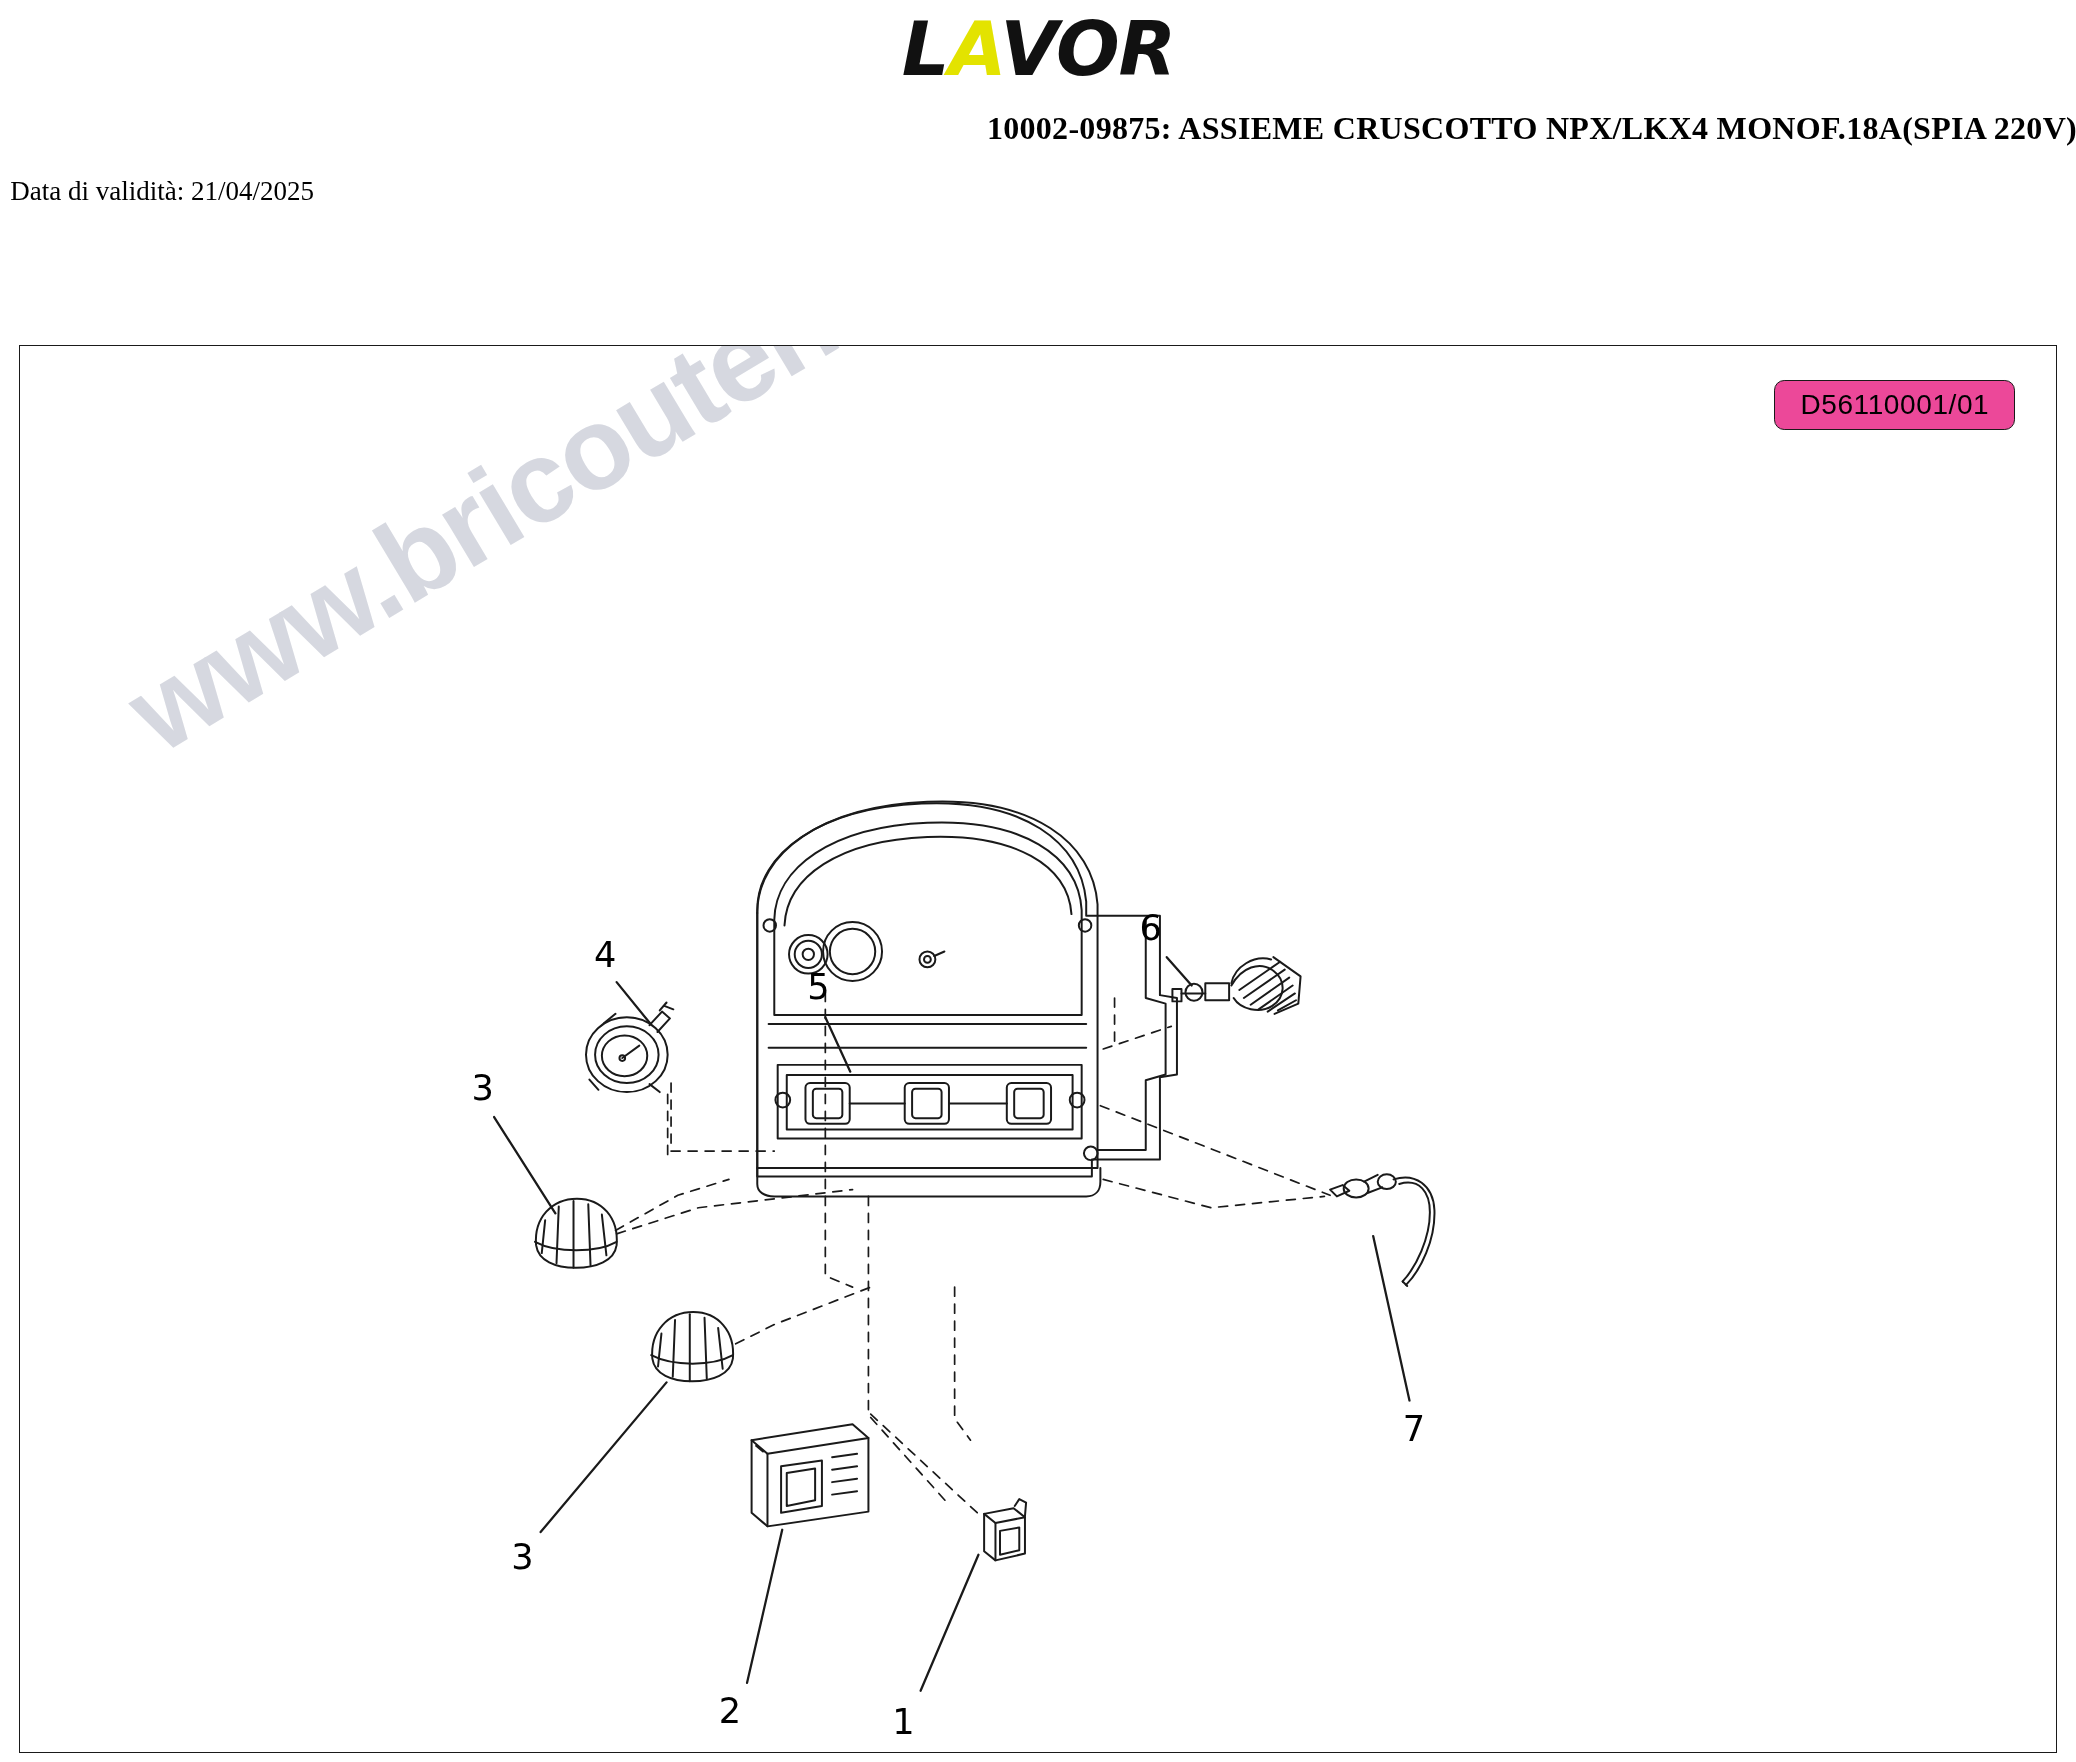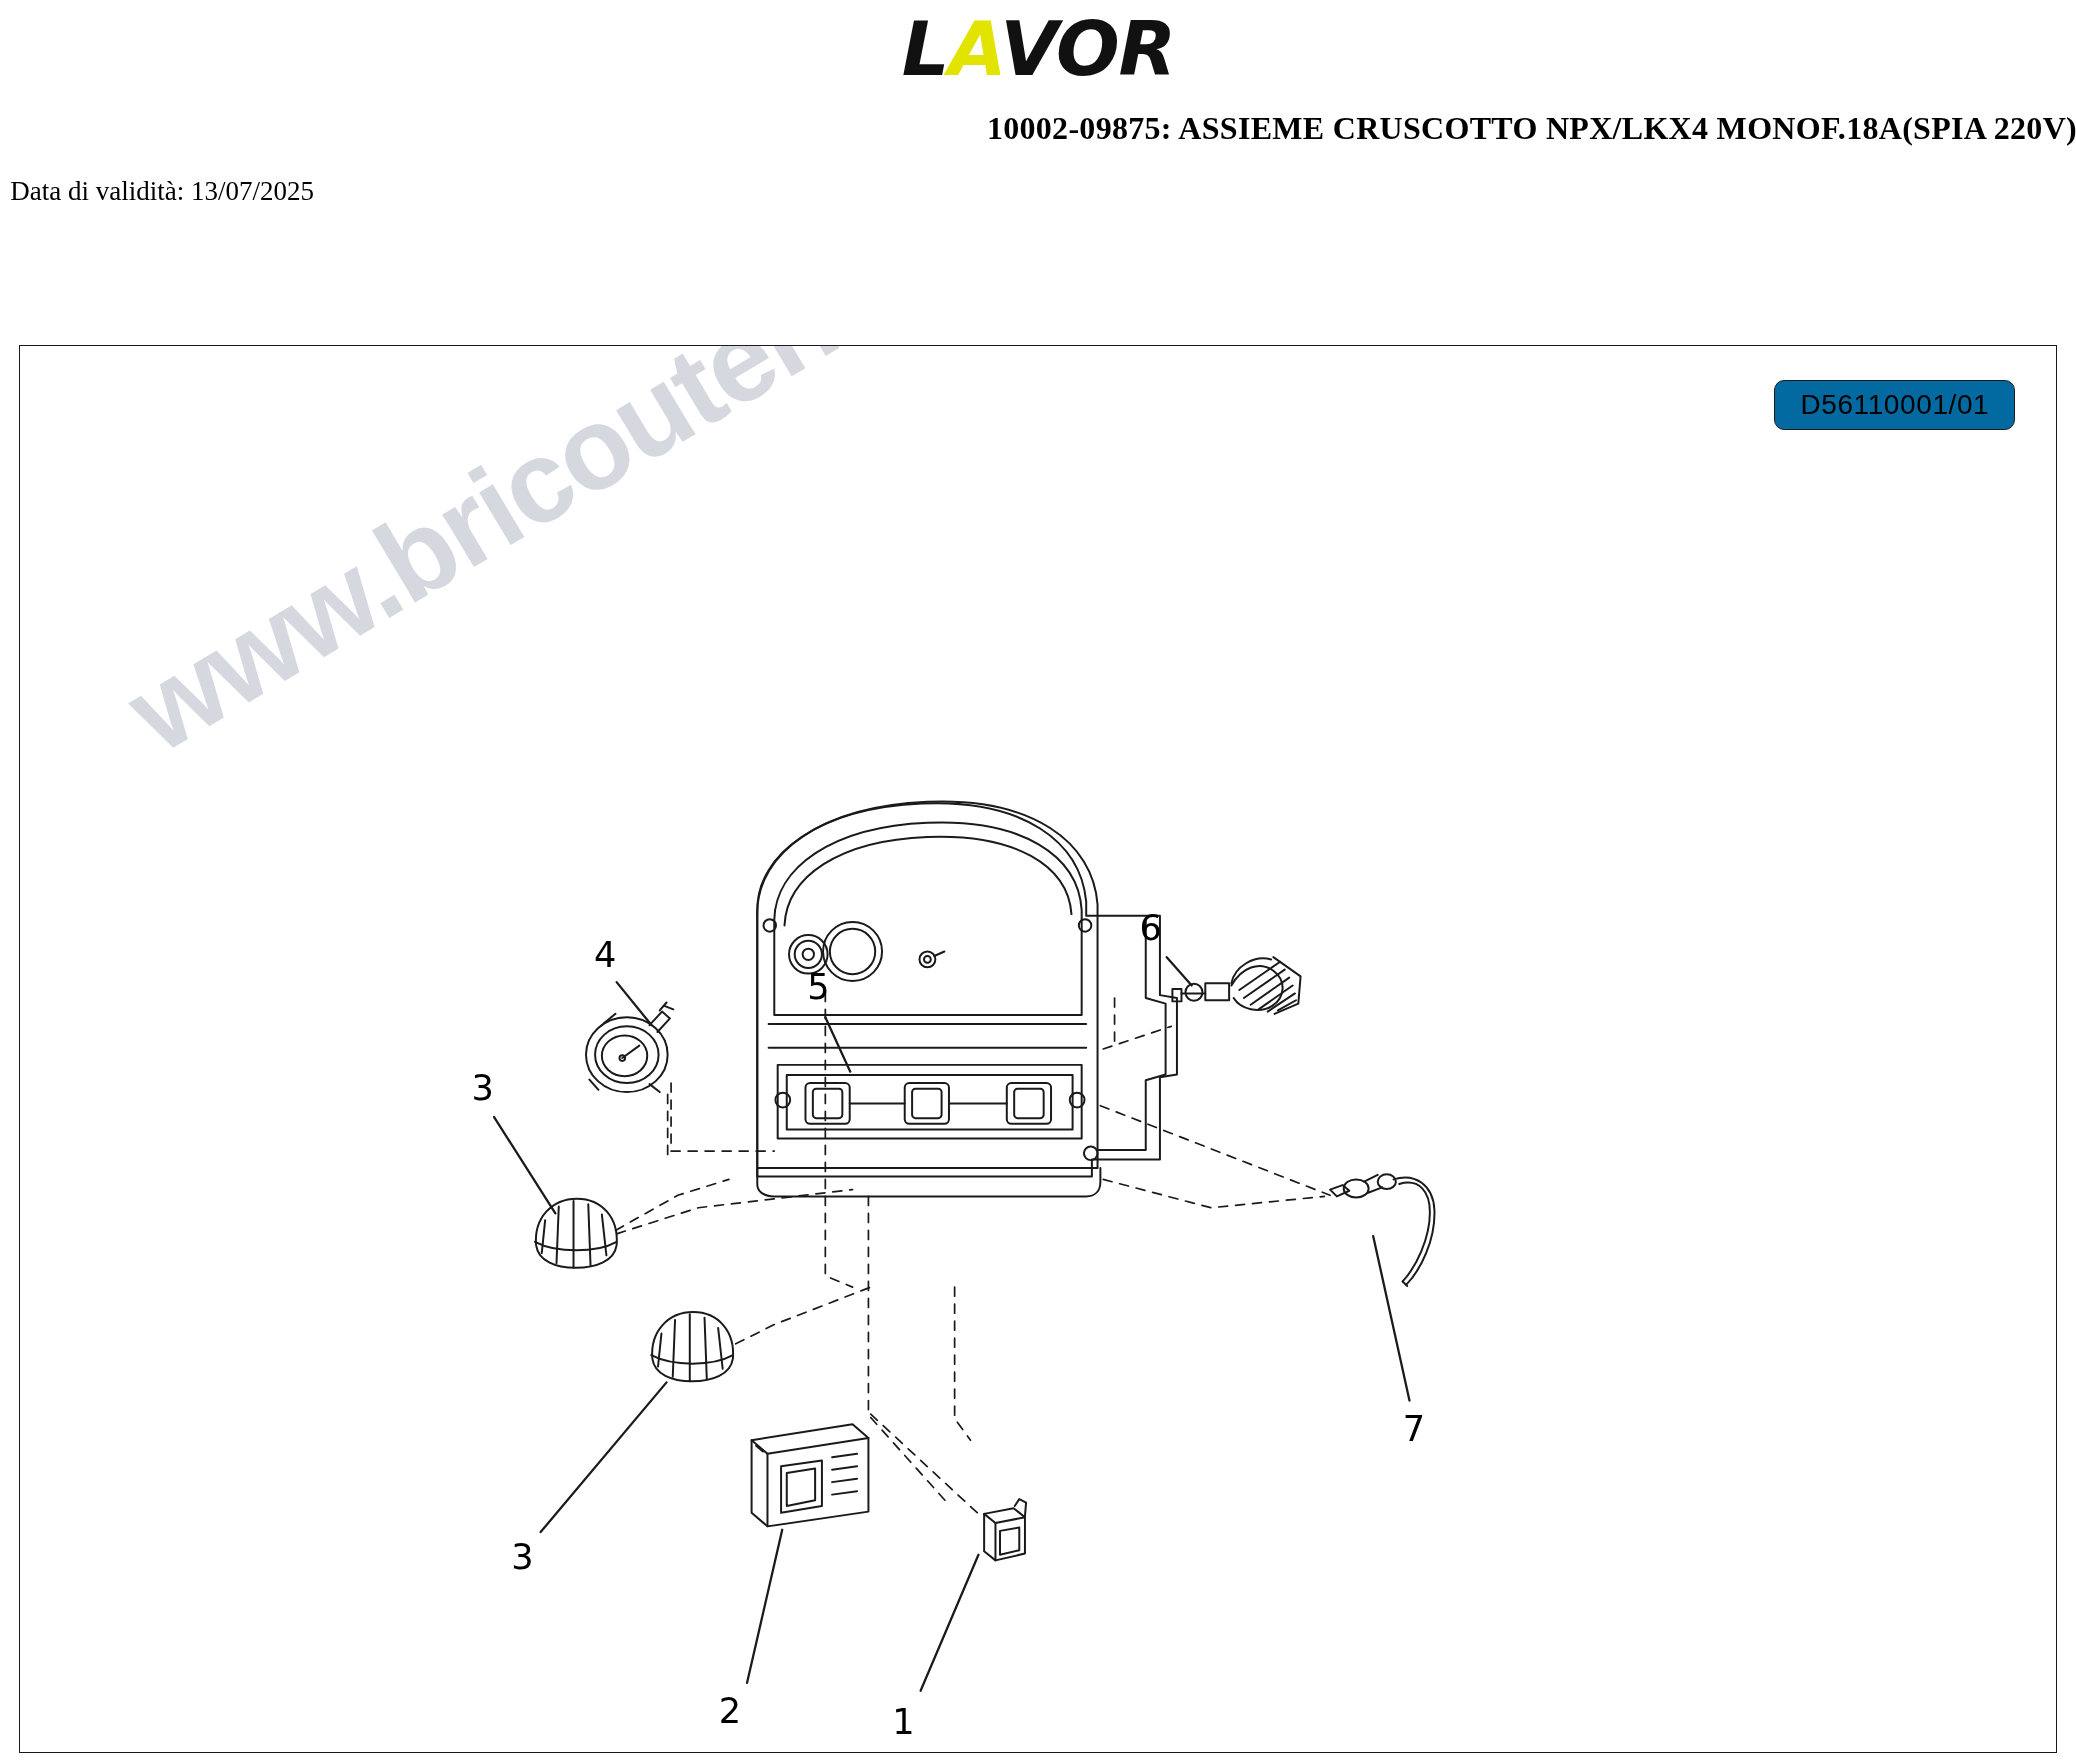--- a/index.html
+++ b/index.html
@@ -69,21 +69,21 @@
   .drawing-code {
     position: absolute;
     right: 41px;
     top: 34px;
     border: 1.7px solid #1a1a1a;
     border-radius: 10.2px;
     padding: 8px 25px;
     font-family: "Liberation Sans", sans-serif;
     font-size: 28px;
     letter-spacing: 0.6px;
-    background: #0369a1;
+    background: #ec4899;
     white-space: nowrap;
   }
 
   
   .watermark {
     position: absolute;
     left: 85px;
     top: 318px;
     width: 1249px;
     transform: rotate(-31deg);
@@ -118,21 +118,21 @@
 </head>
 <body>
 
 <div class="logo-wrap">
   <div class="logo">
     <span>L</span><span class="bolt">A</span><span>VOR</span>
   </div>
 </div>
 
 <div class="doc-title">10002-09875: ASSIEME CRUSCOTTO NPX/LKX4 MONOF.18A(SPIA 220V)</div>
-<div class="doc-date">Data di validità: 13/07/2025</div>
+<div class="doc-date">Data di validità: 21/04/2025</div>
 
 <div class="frame">
 
   <div class="drawing-code">D56110001/01</div>
 
   <div class="watermark">www.bricoutensili.com</div>
 
   <svg class="diagram-svg" viewBox="0 0 3590 2480" preserveAspectRatio="none">
     <g fill="none" stroke="#1a1a1a" stroke-width="3.5" stroke-linejoin="round" stroke-linecap="round">
 

